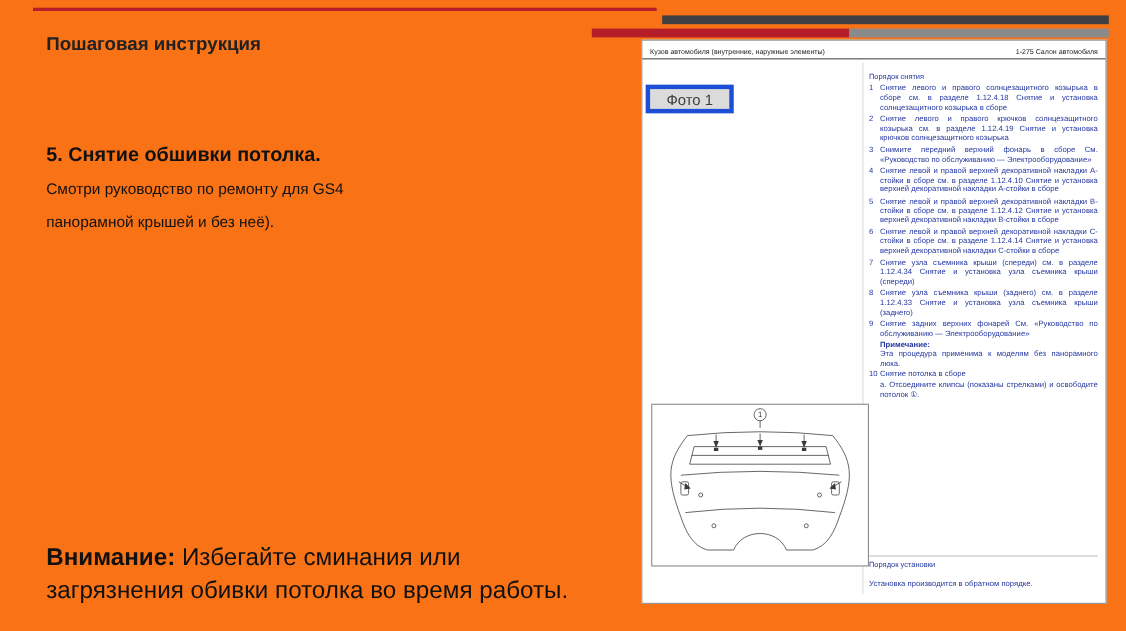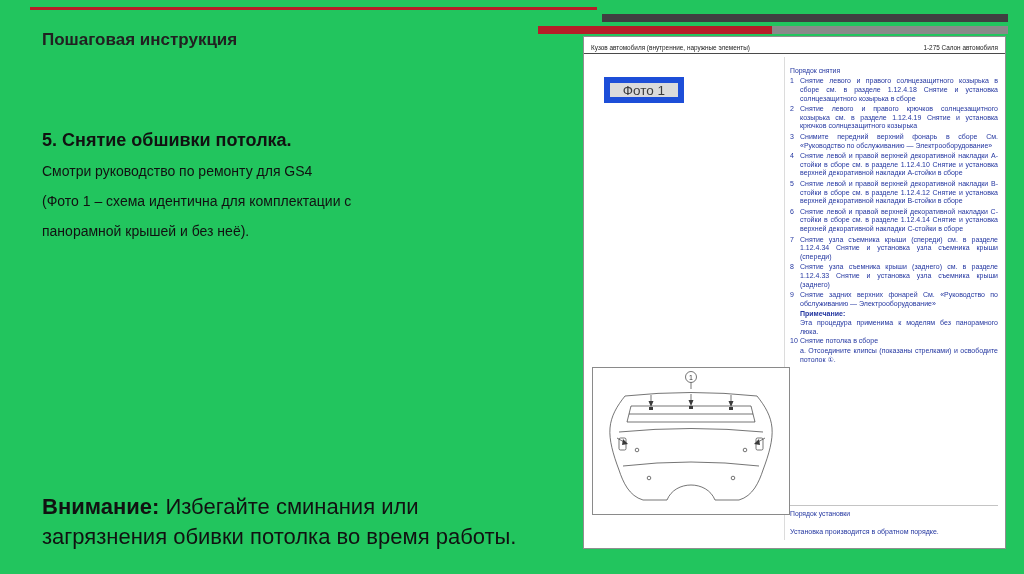--- a/index.html
+++ b/index.html
@@ -1,20 +1,20 @@
 <!DOCTYPE html>
 <html><head>
 <meta charset="utf-8">
 <style>
   html,body{margin:0;padding:0;}
   body{
     width:1024px;height:574px;position:relative;overflow:hidden;
     background:#ffffff;font-family:"Liberation Sans",sans-serif;
   }
-  .slide{position:absolute;inset:0;background:#22c55e;}
+  .slide{position:absolute;inset:0;background:#f97316;}
 
   
   .topline{position:absolute;left:30px;top:7px;width:567px;height:3px;background:#B51E28;}
   .bar-dark{position:absolute;left:602px;top:14px;width:406px;height:8px;background:#3F3F41;}
   .bar-red{position:absolute;left:538px;top:26px;width:234px;height:8px;background:#B51E28;}
   .bar-gray{position:absolute;left:772px;top:26px;width:236px;height:8px;background:#8A8A8A;}
 
   
   .title{position:absolute;left:42px;top:30px;font-size:17px;font-weight:bold;color:#212121;}
   .step-heading{position:absolute;left:42px;top:130px;font-size:18px;font-weight:bold;color:#111;}
@@ -23,22 +23,22 @@
   .warning .wl{font-weight:bold;}
 
   
   .page{position:absolute;left:583px;top:36px;width:423px;height:513px;background:#fff;
         border:1px solid #8f8f8f;box-sizing:border-box;}
   .page-header{position:absolute;left:0;right:0;top:0;height:17px;border-bottom:1px solid #4a4a4a;
         display:flex;justify-content:space-between;align-items:flex-end;
         padding:2px 7px 2px;font-size:6.4px;color:#222;box-sizing:border-box;}
   .col-divider{position:absolute;left:200px;top:20px;bottom:8px;width:1px;background:#dcdcdc;}
 
-  .photo-chip{position:absolute;left:20px;top:40px;width:80px;height:26px;background:#DBDBDB;
-        border:6px solid #1d4ed8;font-size:13.5px;color:#3c3c3c;
+  .photo-chip{position:absolute;left:3px;top:40px;width:80px;height:26px;background:#DBDBDB;
+        border:4px solid #1d4ed8;font-size:13.5px;color:#3c3c3c;
         display:flex;align-items:center;justify-content:center;box-sizing:border-box;}
 
   .right-col{position:absolute;left:206px;top:24px;width:208px;color:#2336A0;}
   .sec-title{font-size:7.4px;font-weight:bold;line-height:9.2px;}
   .removal{font-size:6.8px;margin-top:6px;}
   .steps{margin-top:3px;}
   .step{display:flex;margin-bottom:1.5px;}
   .step .num{width:10px;flex:none;font-size:7px;line-height:8.8px;}
   .step .txt{flex:1;font-size:7px;line-height:8.8px;text-align:justify;}
   .note-label{margin-left:10px;font-size:7px;line-height:8.8px;font-weight:bold;}
@@ -63,21 +63,20 @@
   <div class="bar-dark"></div>
   <div class="bar-red"></div>
   <div class="bar-gray"></div>
 
   <div class="title">Пошаговая инструкция</div>
 
   <div class="step-heading">5.  Снятие обшивки потолка.</div>
 
   <div class="body-lines">
     <div>Смотри руководство по ремонту для GS4</div>
-    <div>(Фото 1 – схема идентична для комплектации с</div>
     <div>панорамной крышей и без неё).</div>
   </div>
 
   <div class="warning">
     <span class="wl">Внимание:</span><span> Избегайте сминания или загрязнения обивки потолка во время работы.</span>
   </div>
 
   <div class="page">
 
     <div class="page-header">

